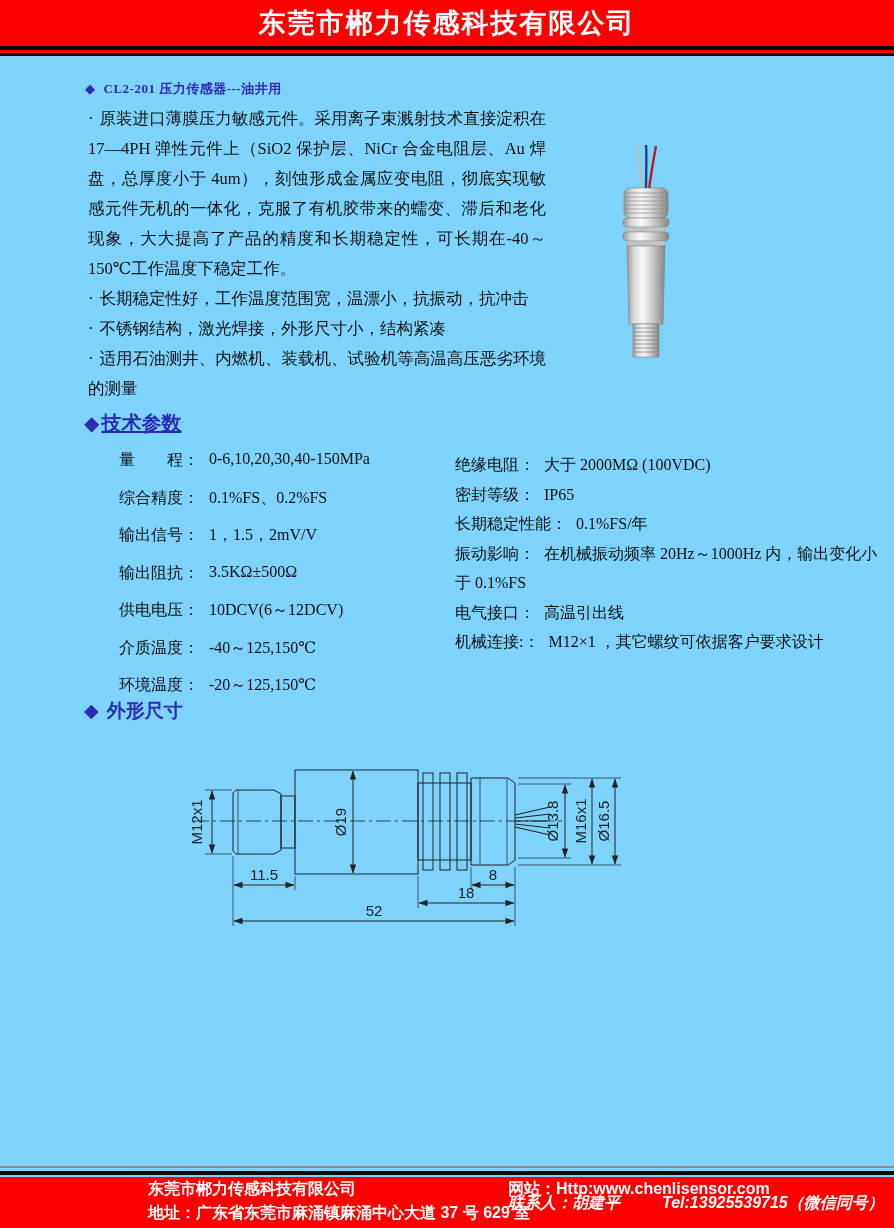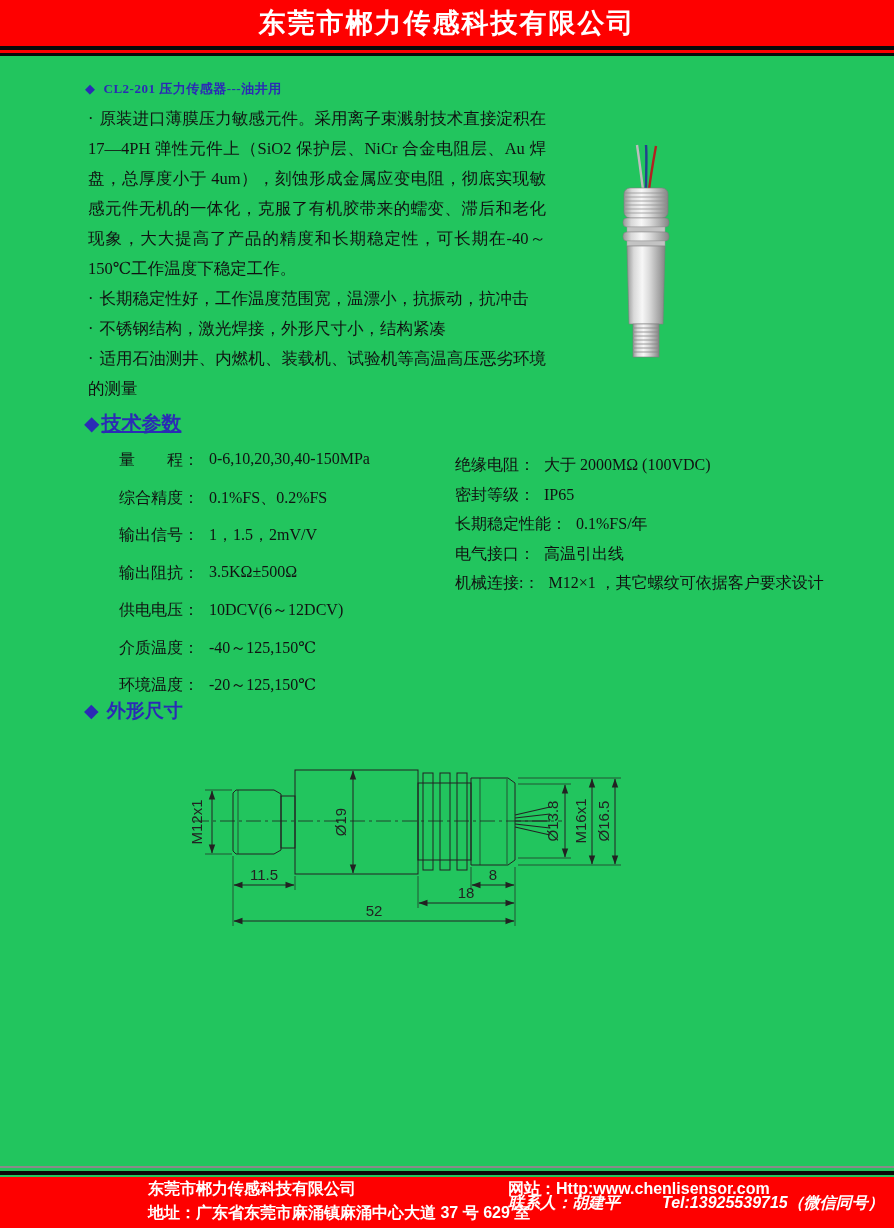--- a/index.html
+++ b/index.html
@@ -1,16 +1,16 @@
 <!DOCTYPE html>
 <html><head>
 <meta charset="utf-8">
 <style>
   html,body{margin:0;padding:0;background:#e8e8e8;}
-  .page{position:relative;width:894px;height:1228px;background:#22c55e;margin:0 auto;
+  .page{position:relative;width:894px;height:1228px;background:#7dd3fc;margin:0 auto;
         font-family:"Liberation Serif","DejaVu Serif",serif;overflow:hidden;}
   .abs{position:absolute;}
 
   
   .top-bar{left:0;top:0;width:894px;height:46px;background:#fe0000;}
   .top-bar .company{display:block;text-align:center;line-height:46px;color:#ffffff;
         font-family:"Liberation Sans","DejaVu Sans",sans-serif;
         font-weight:bold;font-size:27px;letter-spacing:2px;}
   .hline1{left:0;top:46px;width:894px;height:4px;background:#0a0a0a;}
   .hline2{left:0;top:50px;width:894px;height:3px;background:#fe0000;}
@@ -158,20 +158,21 @@
     <div class="row">
         <span class="p-label">环境温度：</span>
         <span class="p-value">-20～125,150℃</span>
       </div>
   </div>
 
   <div class="abs params-right">
     <p><span class="p-label">绝缘电阻：</span><span class="p-value">大于 2000MΩ (100VDC)</span></p>
     <p><span class="p-label">密封等级：</span><span class="p-value">IP65</span></p>
     <p><span class="p-label">长期稳定性能：</span><span class="p-value">0.1%FS/年</span></p>
+    <p><span class="p-label">振动影响：</span><span class="p-value">在机械振动频率 20Hz～1000Hz 内，输出变化小于 0.1%FS</span></p>
     <p><span class="p-label">电气接口：</span><span class="p-value">高温引出线</span></p>
     <p><span class="p-label">机械连接:：</span><span class="p-value">M12×1 ，其它螺纹可依据客户要求设计</span></p>
   </div>
 
   <div class="abs sec-title title-dims">
     <span class="diamond">◆</span><span>外形尺寸</span>
   </div>
 
   <svg class="abs" style="left:150px;top:733px;" width="660" height="230" viewBox="0 0 660 230">
     <defs>

